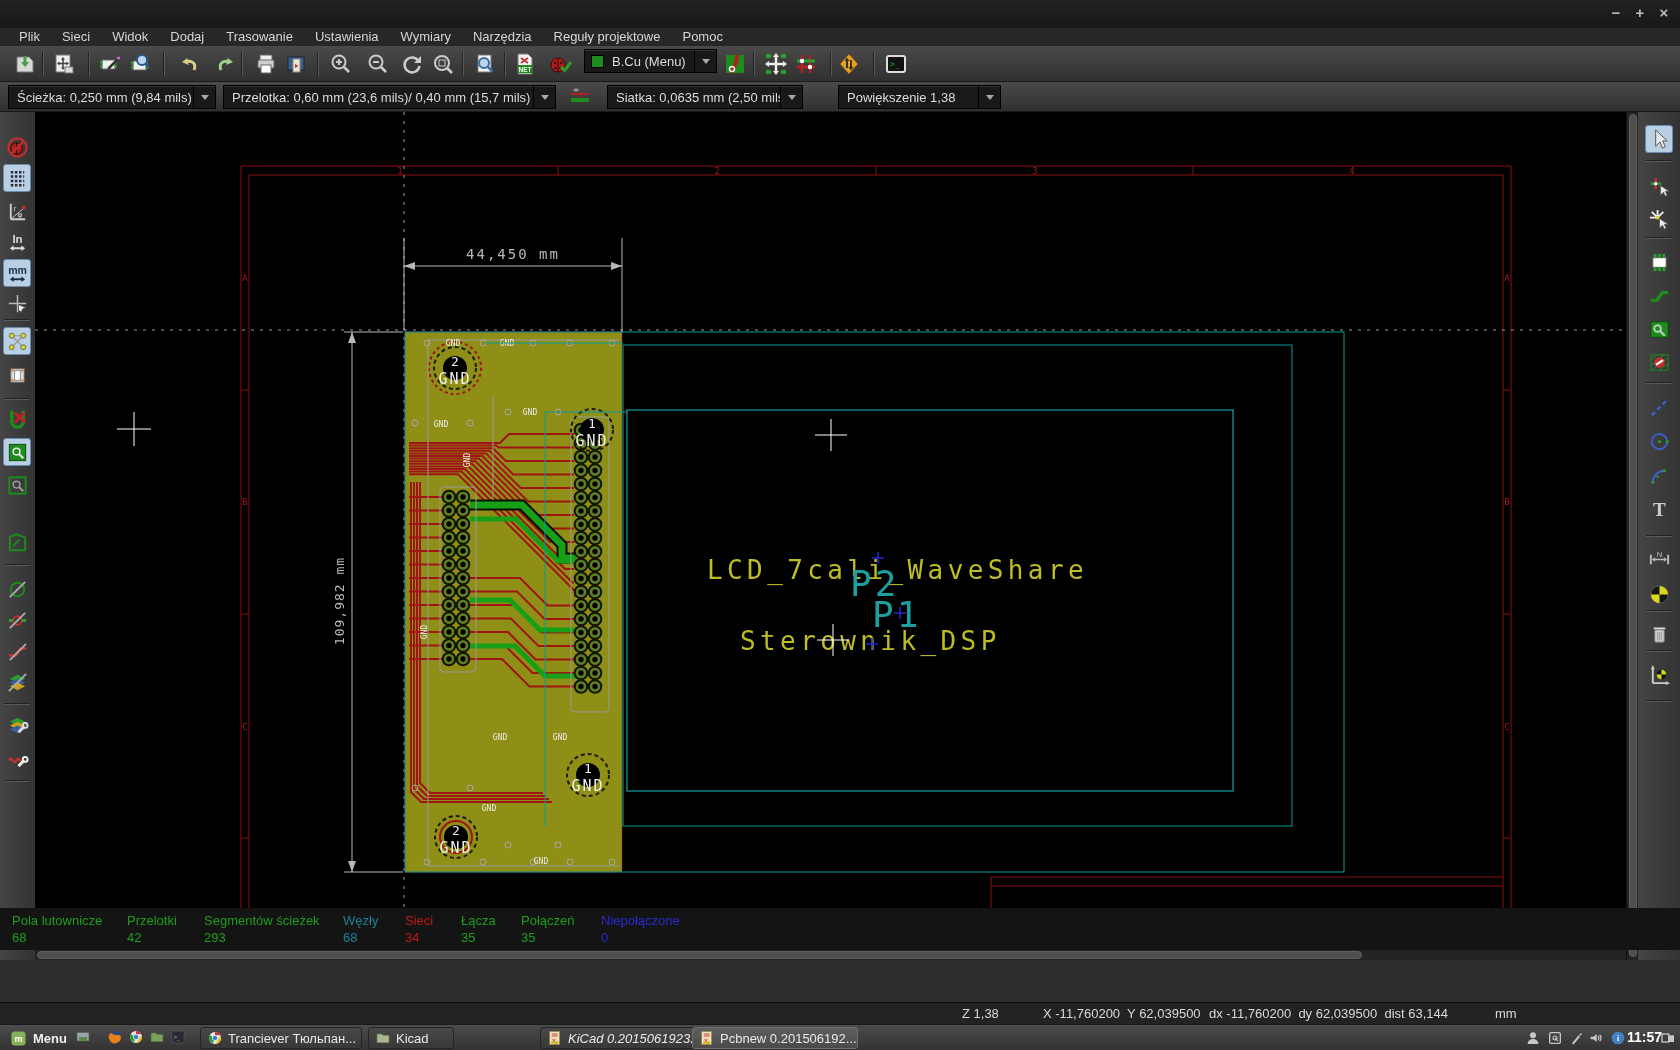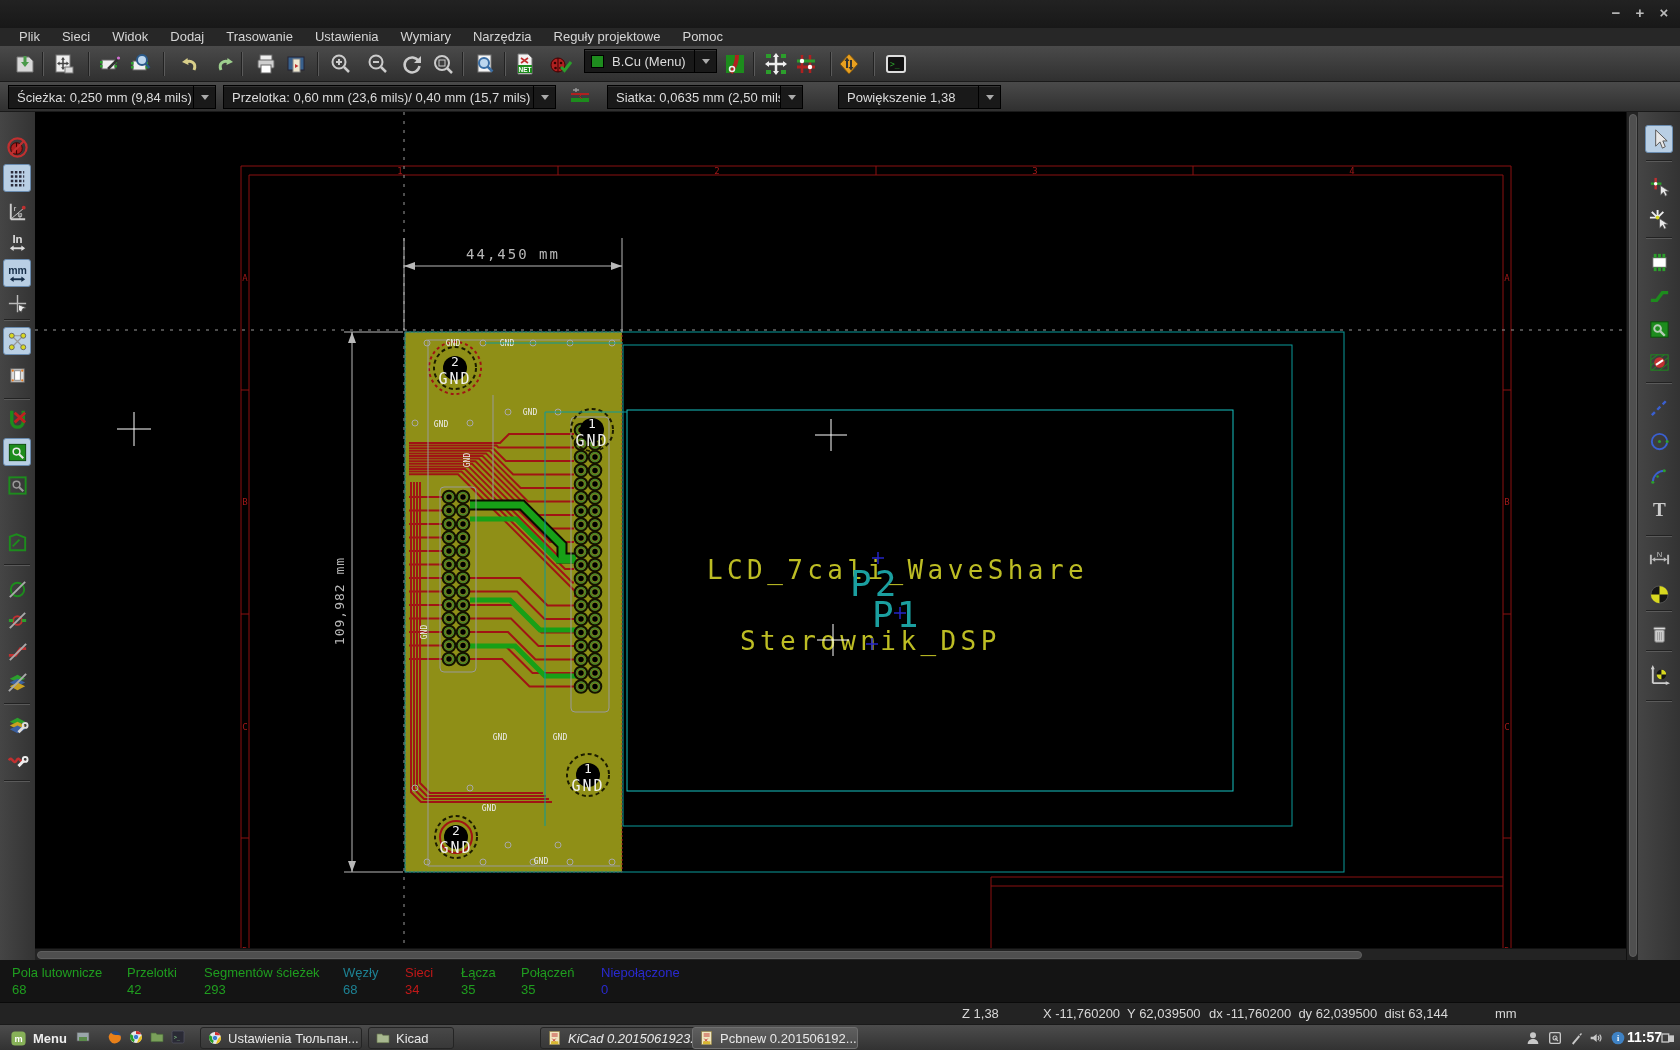--- a/index.html
+++ b/index.html
@@ -48,21 +48,21 @@
   #canvas { left:35px; top:112px; width:1591px; height:836px; background:#000; }
   #canvas svg { display:block; width:1591px; height:836px; }
 
   
   #hscroll { left:35px; top:948px; width:1591px; height:12px; background:#232323; border-top:1px solid #111; }
   #hscroll .thumb { position:absolute; left:2px; top:2px; width:1325px; height:8px; background:#4f4f4f; border-radius:4px; border:1px solid #5f5f5f; }
   #vscroll { left:1626px; top:112px; width:12px; height:848px; background:#232323; border-left:1px solid #111; }
   #vscroll .thumb { position:absolute; left:2px; top:2px; width:8px; height:843px; background:#4f4f4f; border-radius:4px; border:1px solid #5f5f5f; }
 
   
-  #status-counts { left:0; top:960px; width:1680px; height:42px; background:#141414; font-size:13px;padding-left:41px; }
+  #status-counts { left:0; top:908px; width:1680px; height:42px; background:#141414; font-size:13px;padding-left:41px; }
   .count-item { position:absolute; top:4px; }
   .count-item .lbl { display:block; line-height:17px; }
   .count-item .val { display:block; line-height:17px; }
   #status-coords { left:0; top:1002px; width:1680px; height:22px; background:#232323; border-top:1px solid #0a0a0a;
                    color:#d8d8d8; font-size:13px; }
   #status-coords span { position:absolute; top:3px; white-space:pre; }
 
   
   #taskbar { left:0; top:1024px; width:1680px; height:26px; background:linear-gradient(#4c4c4c,#323232); border-top:1px solid #1a1a1a; }
   .task-btn { position:absolute; top:2px; height:22px; background:linear-gradient(#484848,#383838); border:1px solid #242424;
@@ -1045,21 +1045,21 @@
           <text x="5.5" y="15" font-size="8" fill="#8ad08a" font-family="monospace">&gt;_</text>
         </svg></div>
       <div class="task-btn" style="left: 200px; width: 162px;">
         <svg viewBox="0 0 24 24">
           <circle cx="12" cy="12" r="9" fill="#e8e8e8"></circle>
           <path d="M12 3a9 9 0 0 1 7.9 4.7l-7.9.3z" fill="#d03030"></path>
           <path d="M3.9 7.5a9 9 0 0 0 4.8 12.2l3-7.2z" fill="#28a028"></path>
           <path d="M20.6 9.4a9 9 0 0 1-7.2 11.5l3-7.4z" fill="#e8c020"></path>
           <circle cx="12" cy="12" r="4" fill="#3a7ad0" stroke="#fff"></circle>
         </svg>
-        <span>Ustawienia Тюльпан...</span>
+        <span>Tranciever Тюльпан...</span>
       </div>
       <div class="task-btn" style="left: 368px; width: 86px;">
         <svg viewBox="0 0 24 24">
           <path d="M3 6h7l2 2h9v11H3z" fill="#a8b890" stroke="#6a7a50"></path>
         </svg>
         <span>Kicad</span>
       </div>
       <div class="task-btn" style="left: 540px; width: 166px; font-style: italic;">
         <svg viewBox="0 0 24 24">
           <rect x="4" y="2" width="15" height="20" fill="#efe6c0" stroke="#8a7a40"></rect>

